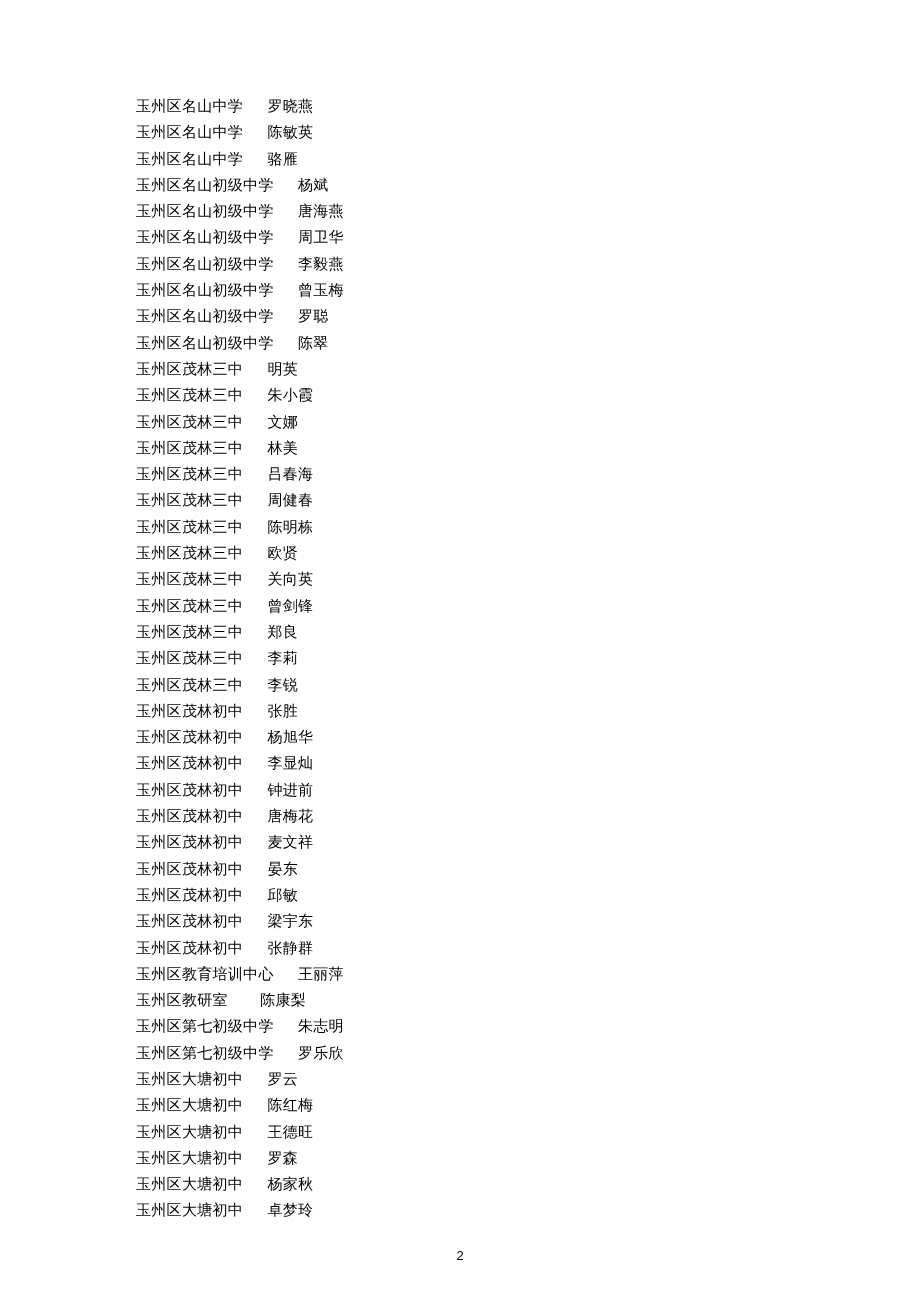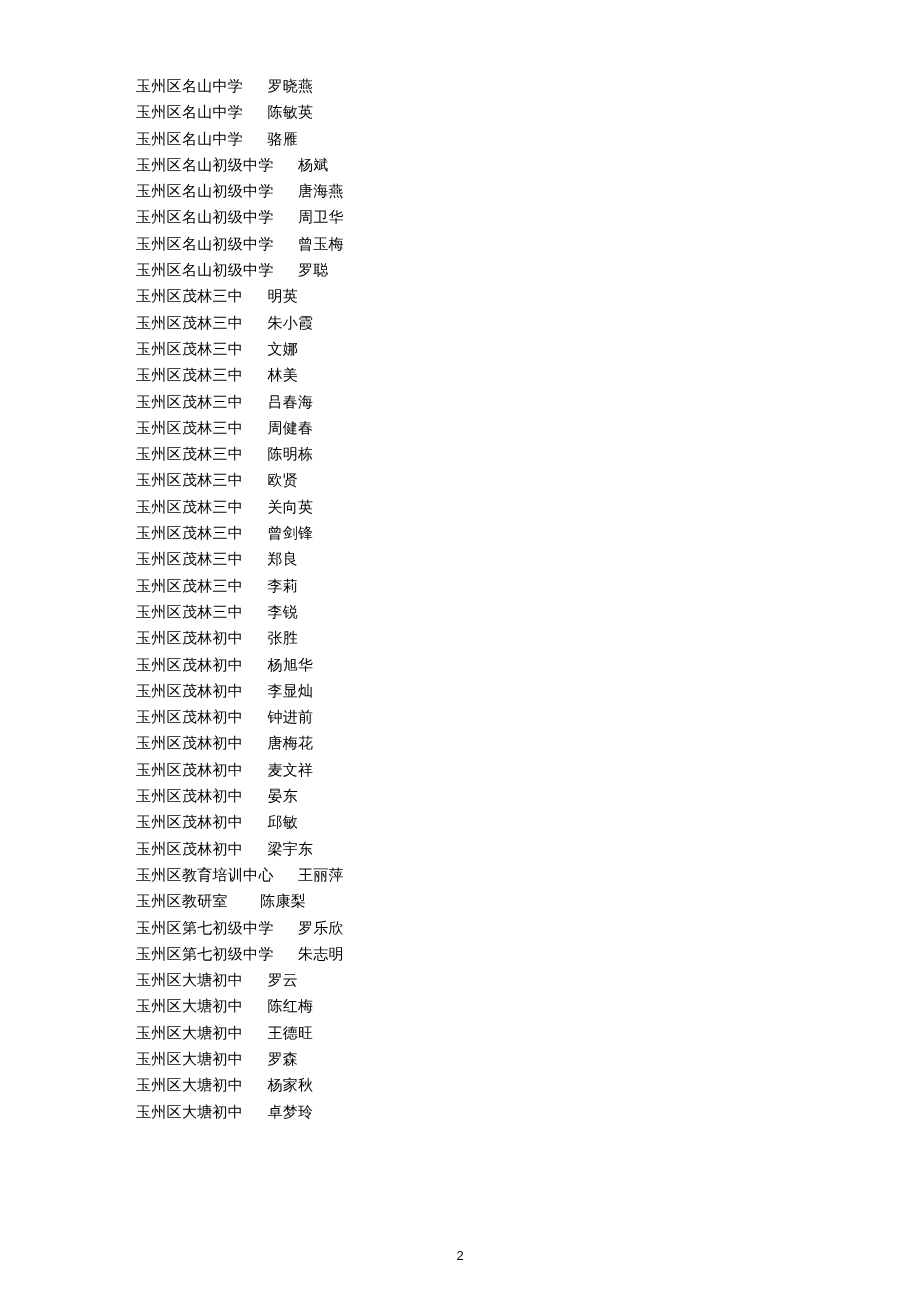--- a/index.html
+++ b/index.html
@@ -6,21 +6,21 @@
     body {
       background: #ffffff;
       font-family: "SimSun", "宋体", serif;
       font-size: 15px;
       color: #000000;
       width: 920px;
       height: 1303px;
       position: relative;
     }
     .content {
-      padding-top: 73px;
+      padding-top: 93px;
       padding-left: 136px;
       border-radius: 25px;
     }
     .row {
       line-height: 26.3px;
       white-space: pre;
       letter-spacing: 0.3px;
     }
     .page-number {
       position: absolute;
@@ -36,22 +36,24 @@
 </head>
 <body>
 
 <div class="content">
 <div class="row"><span>玉州区名山中学</span><span>      </span><span>罗晓燕</span></div>
     <div class="row"><span>玉州区名山中学</span><span>      </span><span>陈敏英</span></div>
     <div class="row"><span>玉州区名山中学</span><span>      </span><span>骆雁</span></div>
     <div class="row"><span>玉州区名山初级中学</span><span>      </span><span>杨斌</span></div>
     <div class="row"><span>玉州区名山初级中学</span><span>      </span><span>唐海燕</span></div>
     <div class="row"><span>玉州区名山初级中学</span><span>      </span><span>周卫华</span></div>
+    <div class="row"><span>玉州区名山初级中学</span><span>      </span><span>李毅燕</span></div>
     <div class="row"><span>玉州区名山初级中学</span><span>      </span><span>曾玉梅</span></div>
     <div class="row"><span>玉州区名山初级中学</span><span>      </span><span>罗聪</span></div>
+    <div class="row"><span>玉州区名山初级中学</span><span>      </span><span>陈翠</span></div>
     <div class="row"><span>玉州区茂林三中</span><span>      </span><span>明英</span></div>
     <div class="row"><span>玉州区茂林三中</span><span>      </span><span>朱小霞</span></div>
     <div class="row"><span>玉州区茂林三中</span><span>      </span><span>文娜</span></div>
     <div class="row"><span>玉州区茂林三中</span><span>      </span><span>林美</span></div>
     <div class="row"><span>玉州区茂林三中</span><span>      </span><span>吕春海</span></div>
     <div class="row"><span>玉州区茂林三中</span><span>      </span><span>周健春</span></div>
     <div class="row"><span>玉州区茂林三中</span><span>      </span><span>陈明栋</span></div>
     <div class="row"><span>玉州区茂林三中</span><span>      </span><span>欧贤</span></div>
     <div class="row"><span>玉州区茂林三中</span><span>      </span><span>关向英</span></div>
     <div class="row"><span>玉州区茂林三中</span><span>      </span><span>曾剑锋</span></div>
@@ -60,24 +62,25 @@
     <div class="row"><span>玉州区茂林三中</span><span>      </span><span>李锐</span></div>
     <div class="row"><span>玉州区茂林初中</span><span>      </span><span>张胜</span></div>
     <div class="row"><span>玉州区茂林初中</span><span>      </span><span>杨旭华</span></div>
     <div class="row"><span>玉州区茂林初中</span><span>      </span><span>李显灿</span></div>
     <div class="row"><span>玉州区茂林初中</span><span>      </span><span>钟进前</span></div>
     <div class="row"><span>玉州区茂林初中</span><span>      </span><span>唐梅花</span></div>
     <div class="row"><span>玉州区茂林初中</span><span>      </span><span>麦文祥</span></div>
     <div class="row"><span>玉州区茂林初中</span><span>      </span><span>晏东</span></div>
     <div class="row"><span>玉州区茂林初中</span><span>      </span><span>邱敏</span></div>
     <div class="row"><span>玉州区茂林初中</span><span>      </span><span>梁宇东</span></div>
+    <div class="row"><span>玉州区茂林初中</span><span>      </span><span>张静群</span></div>
     <div class="row"><span>玉州区教育培训中心</span><span>      </span><span>王丽萍</span></div>
     <div class="row"><span>玉州区教研室</span><span>        </span><span>陈康梨</span></div>
+    <div class="row"><span>玉州区第七初级中学</span><span>      </span><span>朱志明</span></div>
     <div class="row"><span>玉州区第七初级中学</span><span>      </span><span>罗乐欣</span></div>
-    <div class="row"><span>玉州区第七初级中学</span><span>      </span><span>朱志明</span></div>
     <div class="row"><span>玉州区大塘初中</span><span>      </span><span>罗云</span></div>
     <div class="row"><span>玉州区大塘初中</span><span>      </span><span>陈红梅</span></div>
     <div class="row"><span>玉州区大塘初中</span><span>      </span><span>王德旺</span></div>
     <div class="row"><span>玉州区大塘初中</span><span>      </span><span>罗森</span></div>
     <div class="row"><span>玉州区大塘初中</span><span>      </span><span>杨家秋</span></div>
     <div class="row"><span>玉州区大塘初中</span><span>      </span><span>卓梦玲</span></div>
   </div>
 
 <div class="page-number">2</div>
 

